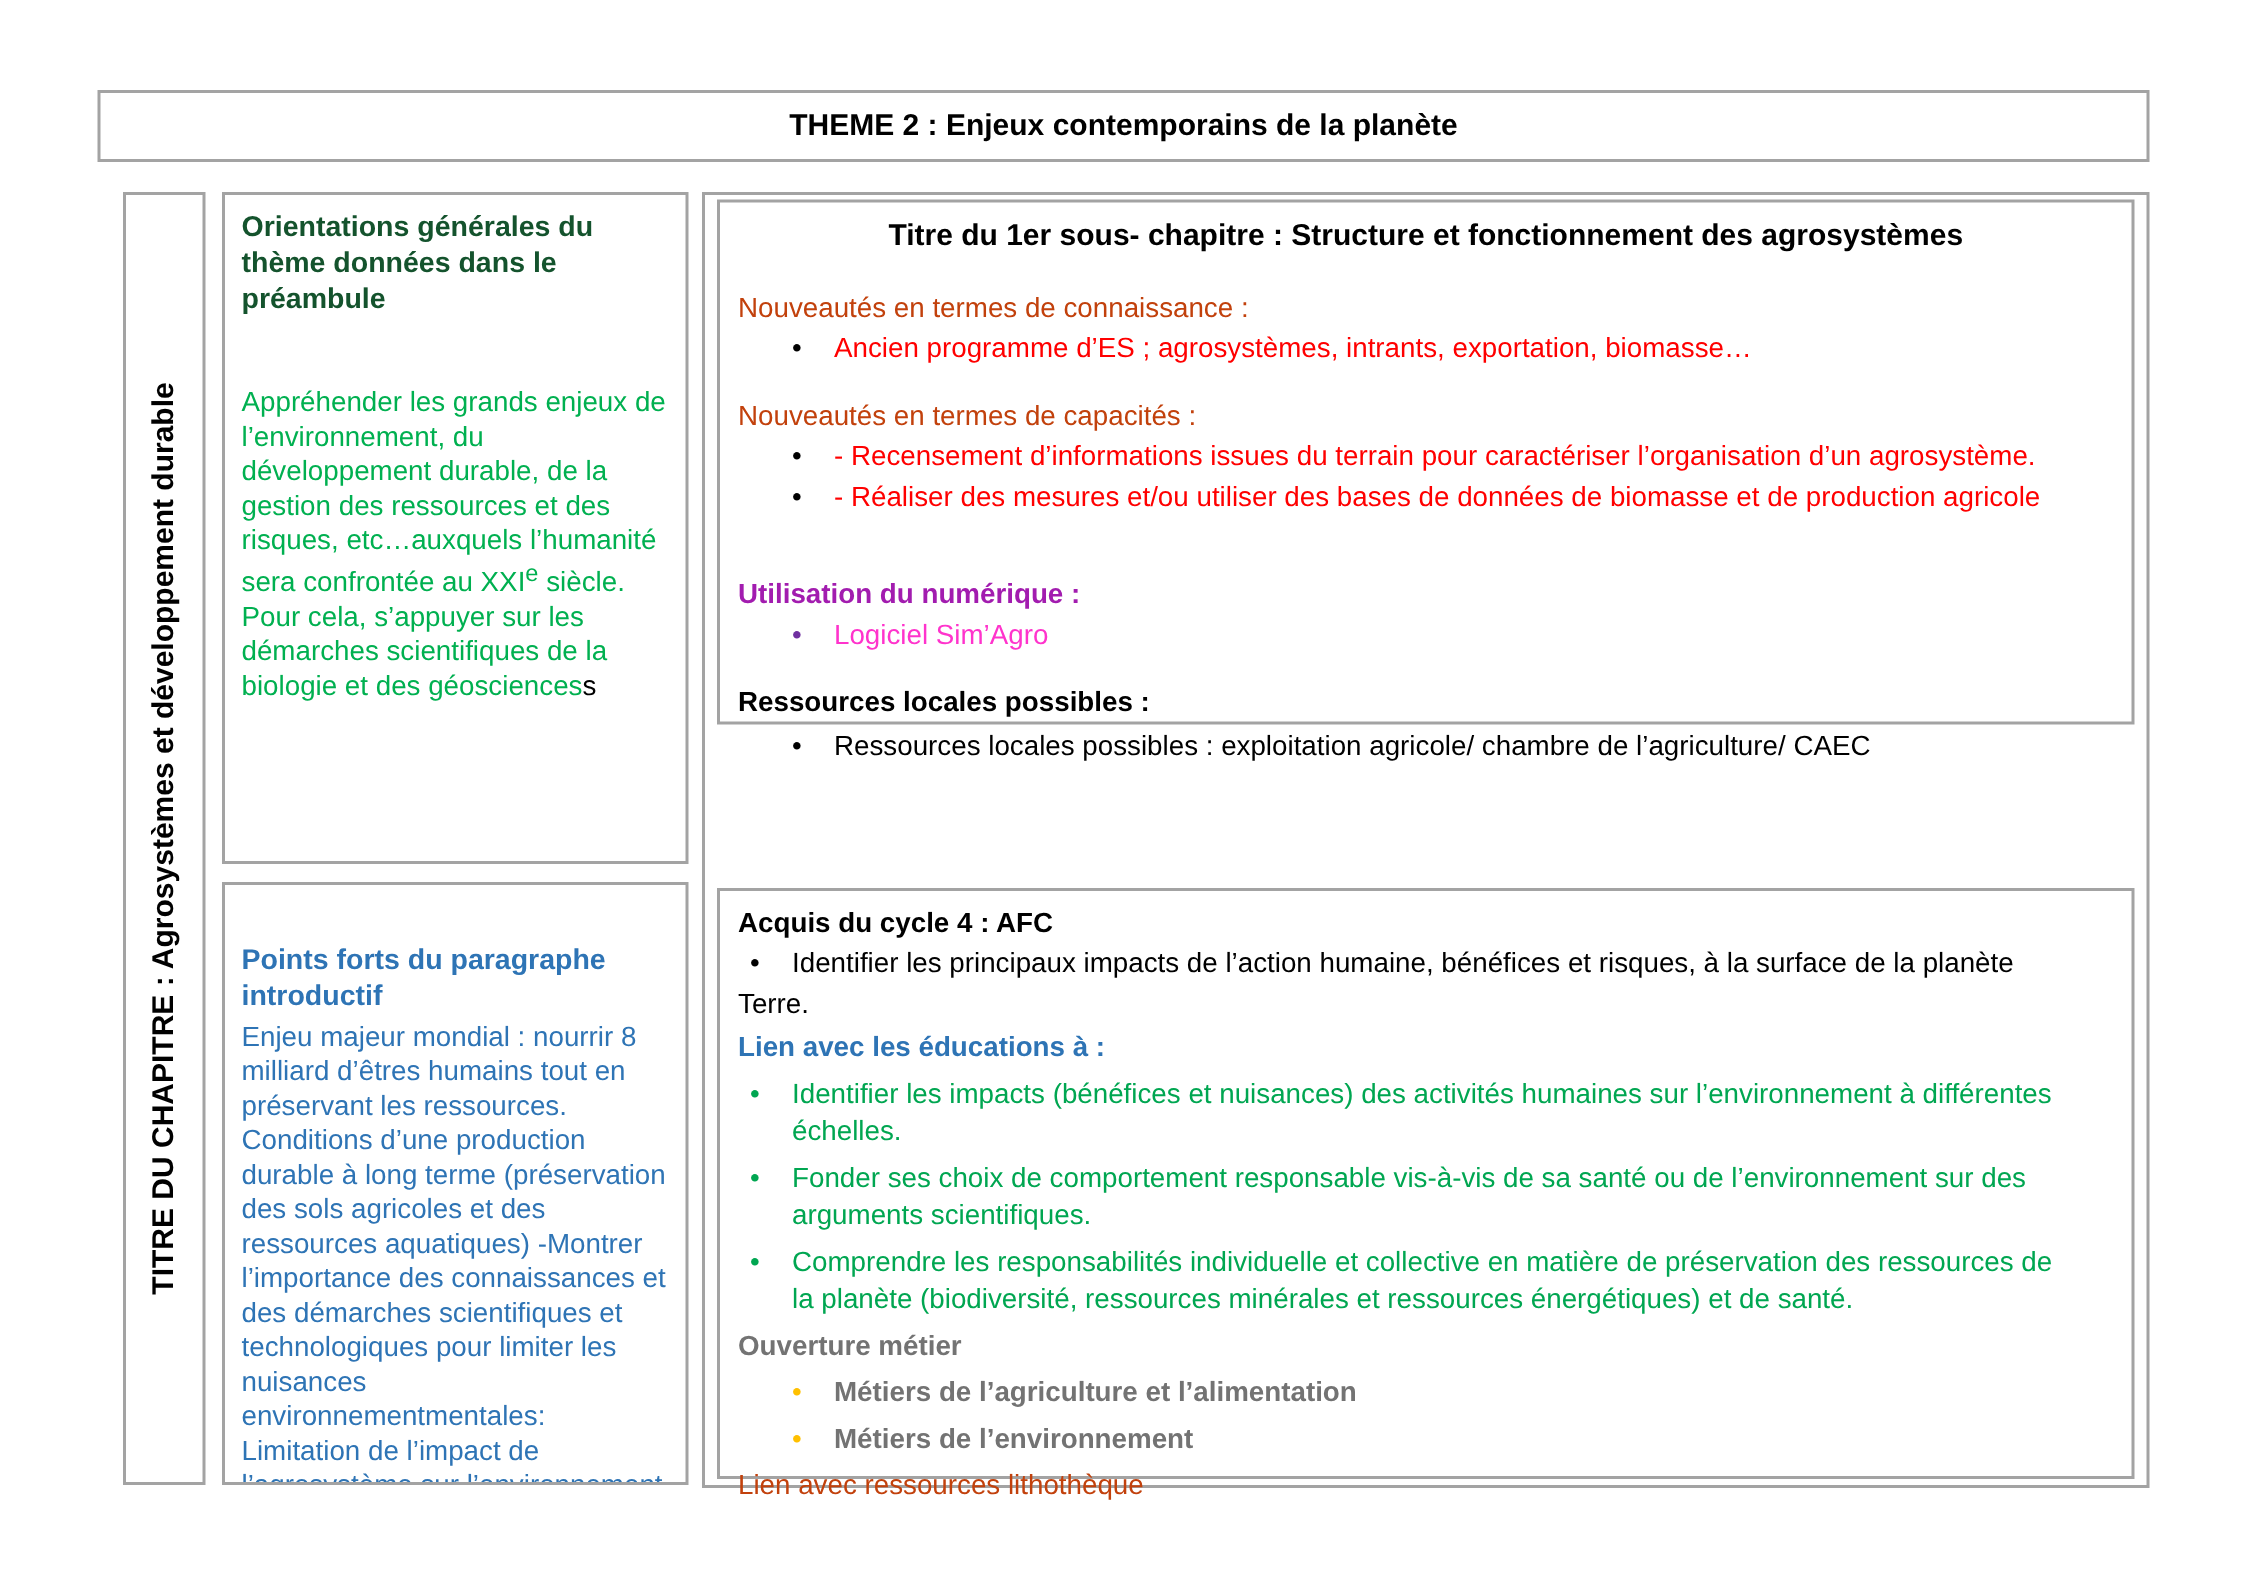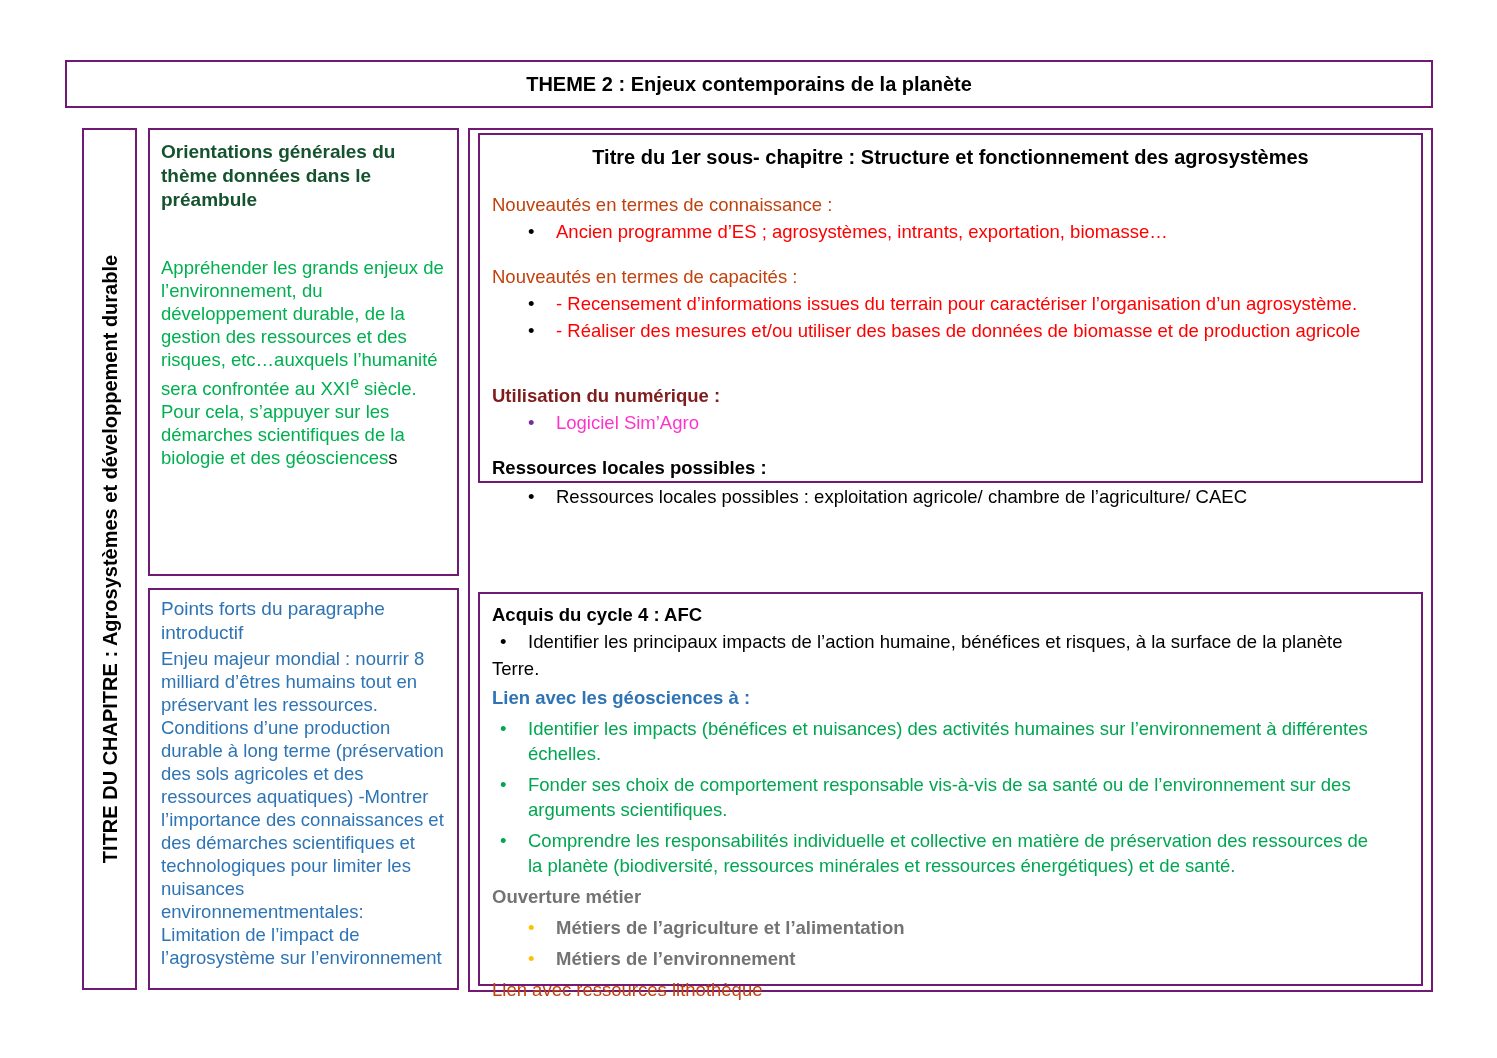--- a/index.html
+++ b/index.html
@@ -3,21 +3,21 @@
 <meta charset="utf-8">
 <style>
   * { margin:0; padding:0; box-sizing:border-box; }
   html,body { background:#ffffff; }
   body {
     width:1497px; height:1058px;
     font-family:"Liberation Sans", sans-serif;
     color:#000;
   }
   .page { position:relative; width:1497px; height:1058px; background:#fff; overflow:hidden; }
-  .box { position:absolute; border:2px solid #701a75; background:#fff; }
+  .box { position:absolute; border:2px solid #a3a3a3; background:#fff; }
 
   
   .header-box {
     left:65px; top:60px; width:1368px; height:48px;
     display:flex; align-items:center; justify-content:center;
     font-weight:bold; font-size:20px;
   }
 
   
   .vertical-box { left:82px; top:128px; width:55px; height:862px; }
@@ -28,33 +28,33 @@
   }
 
   
   .left-top { left:148px; top:128px; width:311px; height:448px; padding:10px 11px; }
   .lt-heading { color:#14532d; font-weight:bold; font-size:19px; line-height:24px; }
   .lt-body { margin-top:44px; color:#00B050; font-size:18.5px; line-height:23px; }
   .lt-body sup { font-size:0.85em; }
   .tail-black { color:#000; }
 
   .left-bottom { left:148px; top:588px; width:311px; height:402px; padding:7px 11px; overflow:hidden; }
-  .lb-heading { color:#2E74B5; font-weight:normal; font-size:19px; line-height:24px; }
+  .lb-heading { color:#2E74B5; font-weight:bold; font-size:19px; line-height:24px;margin-top:32px; }
   .lb-body { margin-top:2px; color:#2E74B5; font-size:18.5px; line-height:23px; }
 
   
   .right-outer { left:468px; top:128px; width:965px; height:864px; }
   .right-top { left:478px; top:133px; width:945px; height:350px; padding:8px 12px; font-size:18.5px; line-height:25px; }
   .right-bottom { left:478px; top:592px; width:945px; height:394px; padding:8px 12px; font-size:18.5px; line-height:25px; }
 
   .rt-title { text-align:center; font-weight:bold; font-size:20px; margin-top:2px; color:#000; }
 
   .red-bold   { color:#c2410c; font-weight:normal; }
   .red        { color:#FF0000; }
-  .purple-bold{ color:#7f1d1d; font-weight:bold; }
+  .purple-bold{ color:#a21caf; font-weight:bold; }
   .magenta    { color:#FF33CC; }
   .black-bold { color:#000; font-weight:bold; }
   .blue-bold  { color:#2E74B5; font-weight:bold; }
   .green-text { color:#00A651; }
   .gold-bold  { color:#737373; font-weight:bold; }
 
   .mt2  { margin-top:2px; }
   .mt4  { margin-top:4px; }
   .mt6  { margin-top:6px; }
   .mt20 { margin-top:20px; }
@@ -131,21 +131,21 @@
   </div>
 
   <div class="box right-bottom">
     <div class="black-bold">Acquis du cycle 4 : AFC</div>
     <div class="bullet ind1 mt2">
       <span class="dot dot-black">•</span>
       <span class="wrap-limit">Identifier les principaux impacts de l’action humaine, bénéfices et risques, à la surface de la planète</span>
     </div>
     <div class="mt2">Terre.</div>
 
-    <div class="blue-bold mt4">Lien avec les géosciences à :</div>
+    <div class="blue-bold mt4">Lien avec les éducations à :</div>
     <div class="bullet ind1 mt6">
       <span class="dot dot-green">•</span>
       <span class="green-text wrap-limit">Identifier les impacts (bénéfices et nuisances) des activités humaines sur l’environnement à différentes échelles.</span>
     </div>
     <div class="bullet ind1 mt6">
       <span class="dot dot-green">•</span>
       <span class="green-text wrap-limit">Fonder ses choix de comportement responsable vis-à-vis de sa santé ou de l’environnement sur des arguments scientifiques.</span>
     </div>
     <div class="bullet ind1 mt6">
       <span class="dot dot-green">•</span>

